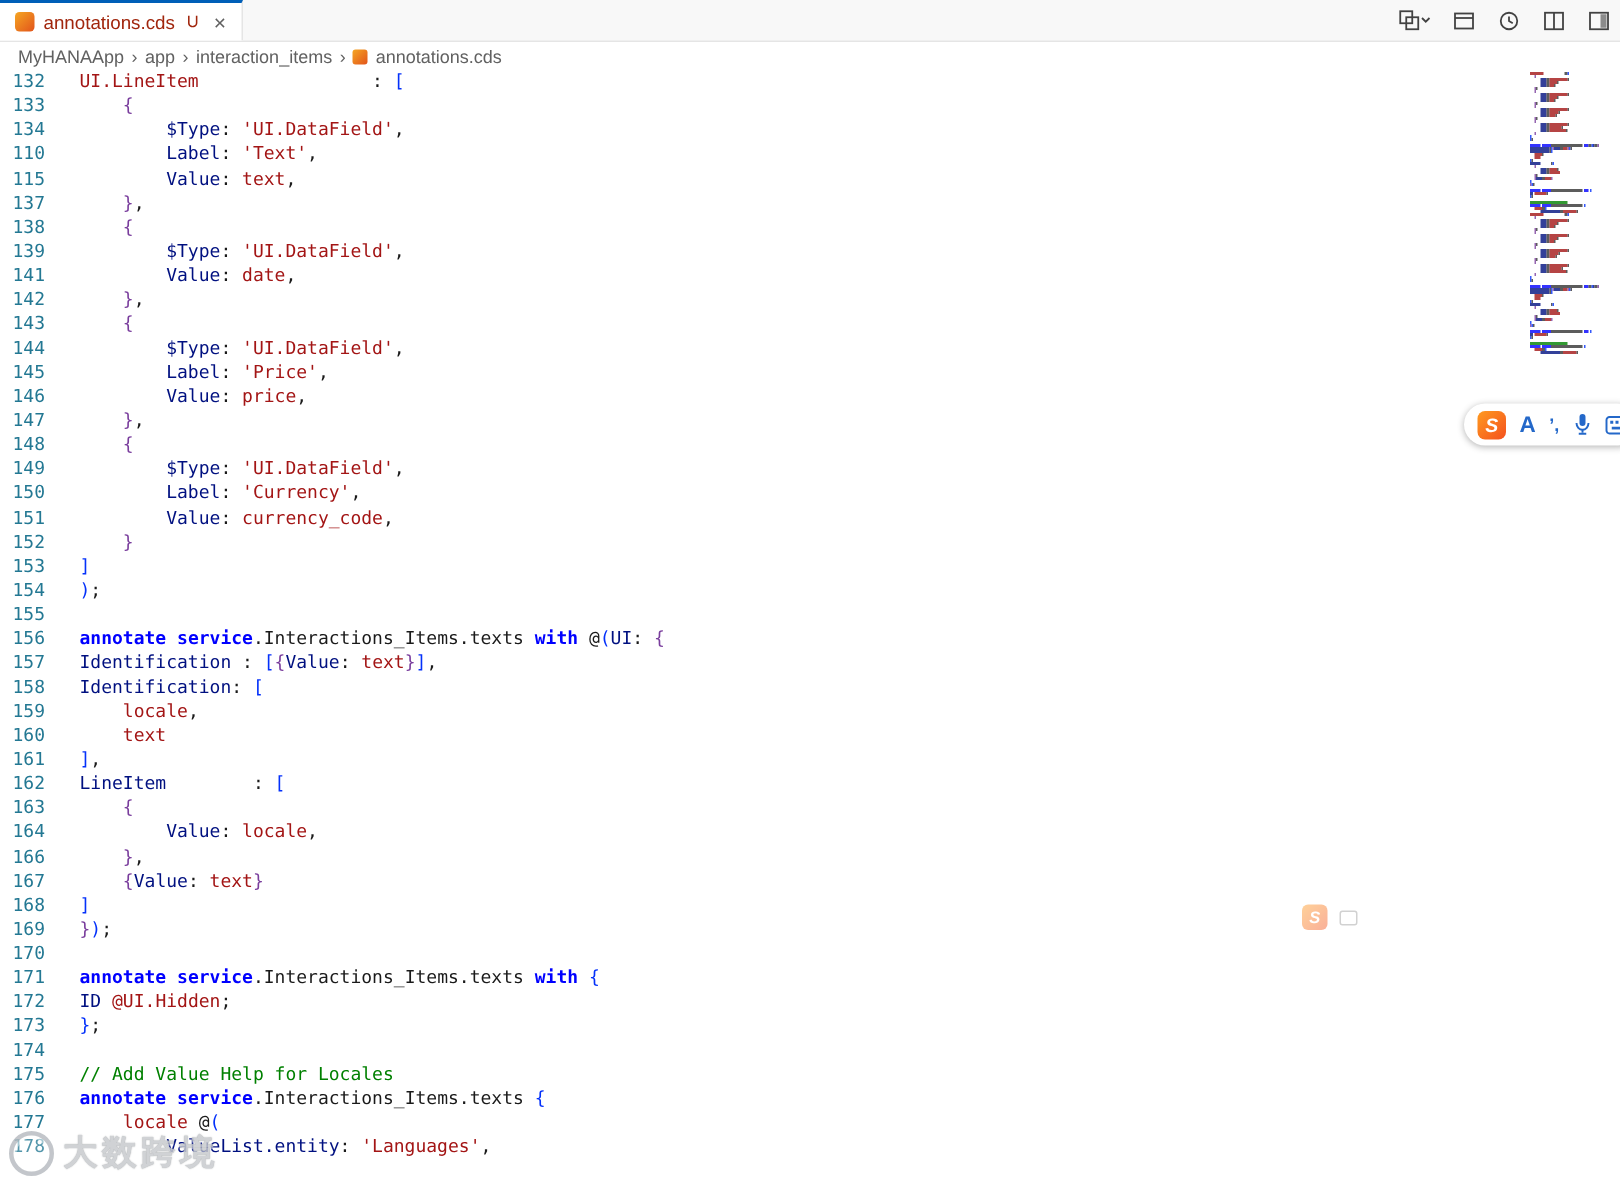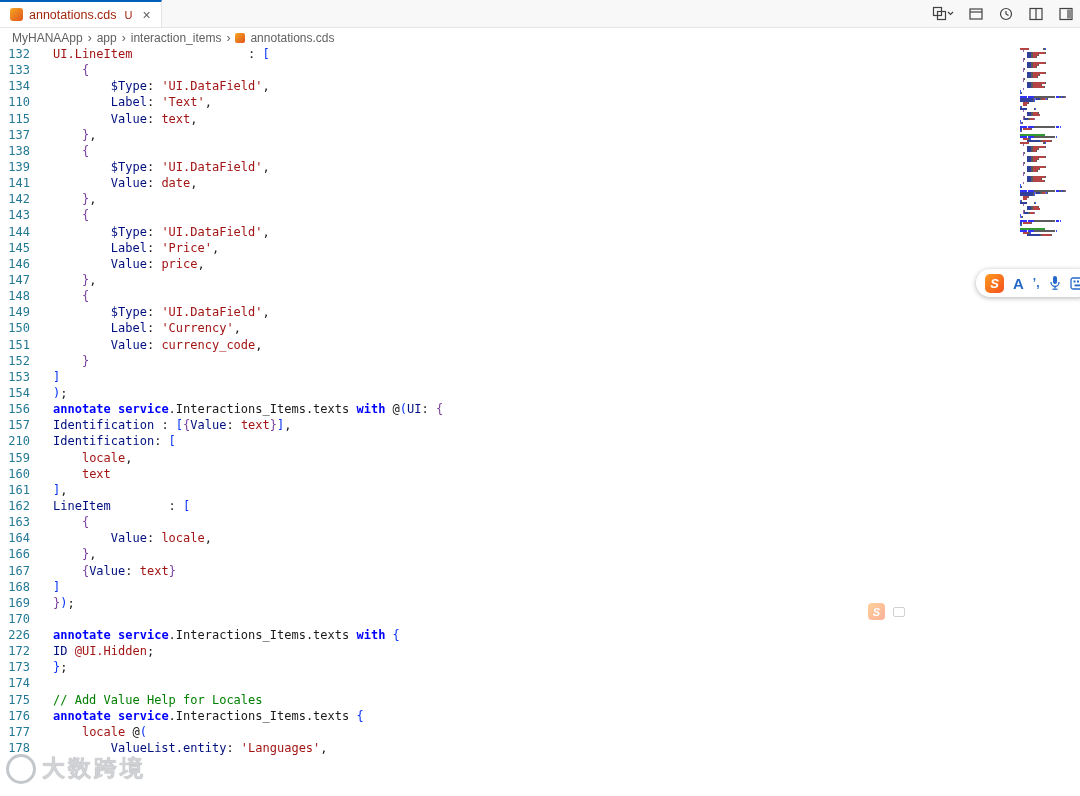--- a/index.html
+++ b/index.html
@@ -222,29 +222,33 @@
         </div>
         <div class="line">
           <span class="ln">153</span>
           <span class="code"><span class="tk-b1">]</span></span>
         </div>
         <div class="line">
           <span class="ln">154</span>
           <span class="code"><span class="tk-b1">)</span><span class="tk-pn">;</span></span>
         </div>
         <div class="line">
+          <span class="ln">155</span>
+          <span class="code"></span>
+        </div>
+        <div class="line">
           <span class="ln">156</span>
           <span class="code"><span class="tk-kw">annotate</span><span class="tk-ws"> </span><span class="tk-kw">service</span><span class="tk-pn">.Interactions_Items.texts</span><span class="tk-ws"> </span><span class="tk-kw">with</span><span class="tk-pn"> @</span><span class="tk-b1">(</span><span class="tk-prop">UI</span><span class="tk-pn">: </span><span class="tk-b2">{</span></span>
         </div>
         <div class="line">
           <span class="ln">157</span>
           <span class="code"><span class="tk-prop">Identification </span><span class="tk-pn">: </span><span class="tk-b1">[</span><span class="tk-b2">{</span><span class="tk-prop">Value</span><span class="tk-pn">: </span><span class="tk-ref">text</span><span class="tk-b2">}</span><span class="tk-b1">]</span><span class="tk-pn">,</span></span>
         </div>
         <div class="line">
-          <span class="ln">210</span>
+          <span class="ln">158</span>
           <span class="code"><span class="tk-prop">Identification</span><span class="tk-pn">: </span><span class="tk-b1">[</span></span>
         </div>
         <div class="line">
           <span class="ln">159</span>
           <span class="code"><span class="tk-ws">    </span><span class="tk-ref">locale</span><span class="tk-pn">,</span></span>
         </div>
         <div class="line">
           <span class="ln">160</span>
           <span class="code"><span class="tk-ws">    </span><span class="tk-ref">text</span></span>
         </div>
@@ -278,21 +282,21 @@
         </div>
         <div class="line">
           <span class="ln">169</span>
           <span class="code"><span class="tk-b2">}</span><span class="tk-b1">)</span><span class="tk-pn">;</span></span>
         </div>
         <div class="line">
           <span class="ln">170</span>
           <span class="code"></span>
         </div>
         <div class="line">
-          <span class="ln">226</span>
+          <span class="ln">171</span>
           <span class="code"><span class="tk-kw">annotate</span><span class="tk-ws"> </span><span class="tk-kw">service</span><span class="tk-pn">.Interactions_Items.texts</span><span class="tk-ws"> </span><span class="tk-kw">with</span><span class="tk-ws"> </span><span class="tk-b1">{</span></span>
         </div>
         <div class="line">
           <span class="ln">172</span>
           <span class="code"><span class="tk-prop">ID</span><span class="tk-ws"> </span><span class="tk-anno">@UI.Hidden</span><span class="tk-pn">;</span></span>
         </div>
         <div class="line">
           <span class="ln">173</span>
           <span class="code"><span class="tk-b1">}</span><span class="tk-pn">;</span></span>
         </div>

